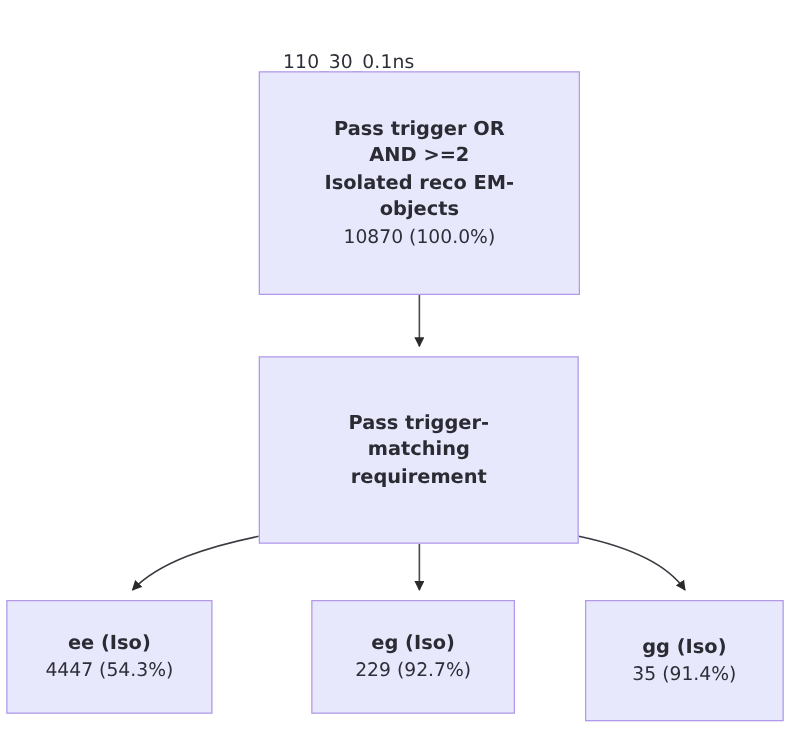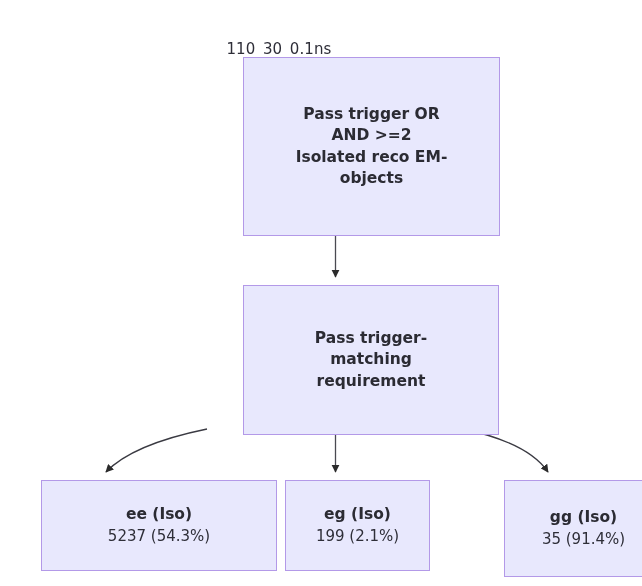--- a/index.html
+++ b/index.html
@@ -43,38 +43,37 @@
     position: absolute;
     box-sizing: border-box;
     background: #e8e8fd;
     border: 1.4px solid #b399e8;
     display: flex;
     flex-direction: column;
     align-items: center;
     justify-content: center;
     text-align: center;
     line-height: 1.38;
-    margin-left: 36px;
   }
   .node .label {
     font-weight: bold;
     font-size: 15.5px;
     color: #2b2b33;
     white-space: pre-line;
   }
   .node .count {
     font-weight: normal;
     font-size: 15px;
     color: #2e2e38;
     margin-top: 1px;
   }
   #node-root   { left: 207px; top: 57px;  width: 257px; height: 179px; }
   #node-match  { left: 207px; top: 285px; width: 256px; height: 150px; }
-  #node-ee     { left: 5px;   top: 480px; width: 236px; height: 91px; }
-  #node-eg     { left: 249px; top: 480px; width: 145px; height: 91px; }
+  #node-ee     { left: 5px;   top: 480px; width: 165px; height: 91px; }
+  #node-eg     { left: 249px; top: 480px; width: 163px; height: 91px; }
   #node-gg     { left: 468px; top: 480px; width: 159px; height: 97px; }
   #node-ee .label, #node-eg .label, #node-gg .label { font-size: 15.5px; }
 </style>
 </head>
 <body>
 
 <div id="canvas">
 
   <div class="title">110_30_0.1ns</div>
 
@@ -100,36 +99,37 @@
     <g>
       <path d="M 463 429 C 501 437, 533 450, 548 472" stroke="#3a3a42" stroke-width="1.3" fill="none" marker-end="url(#arrowhead)"></path>
     </g>
   </svg>
 
   <div class="node" id="node-root">
     <div class="label">Pass trigger OR
 AND &gt;=2
 Isolated reco EM-
 objects</div>
+    <div class="count">10870 (100.0%)</div>
   </div>
 
   <div class="node" id="node-match">
     <div class="label">Pass trigger-
 matching
 requirement</div>
   </div>
 
   <div class="node" id="node-ee">
     <div class="label">ee (Iso)</div>
-    <div class="count">5237 (54.3%)</div>
+    <div class="count">4447 (54.3%)</div>
   </div>
 
   <div class="node" id="node-eg">
     <div class="label">eg (Iso)</div>
-    <div class="count">199 (2.1%)</div>
+    <div class="count">229 (92.7%)</div>
   </div>
 
   <div class="node" id="node-gg">
     <div class="label">gg (Iso)</div>
     <div class="count">35 (91.4%)</div>
   </div>
 
 </div>
 
 </body></html>

